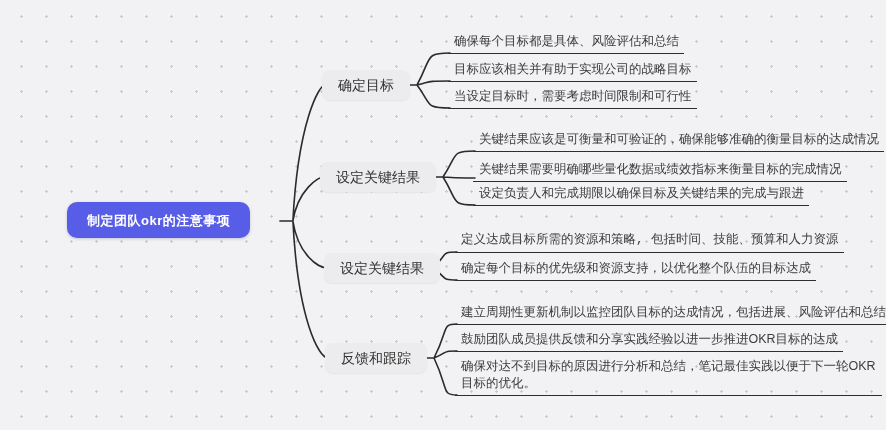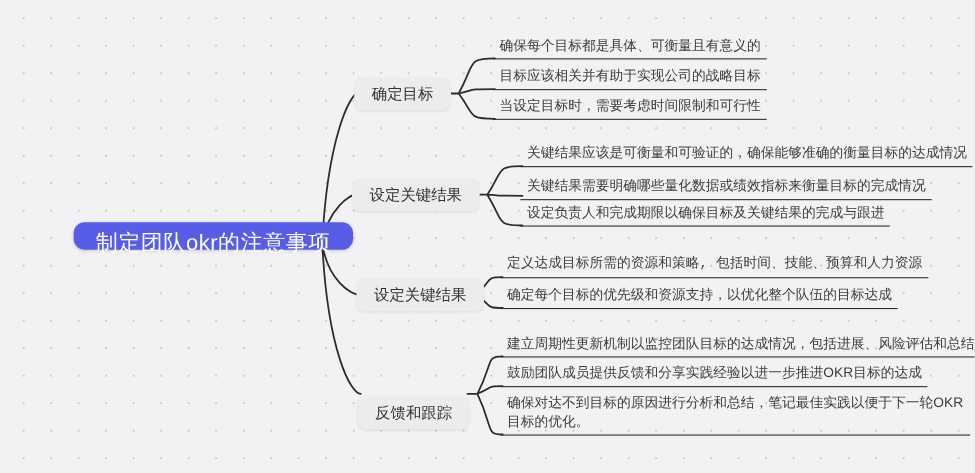--- a/index.html
+++ b/index.html
@@ -6,36 +6,36 @@
   #canvas{
     position:relative;width:886px;height:430px;overflow:hidden;
     background-color:#f2f2f4;
     background-image:radial-gradient(#c9c9d1 1.1px, transparent 1.3px);
     background-size:25px 25px;background-position:9px 4px;
     font-family:"Liberation Sans","DejaVu Sans",sans-serif;
   }
   #wires{position:absolute;left:0;top:0;width:886px;height:430px;pointer-events:none;}
   .node{box-sizing:border-box;position:absolute;z-index:2;}
   #root{
-    left:67px;top:202px;height:25px;
+    left:67px;top:202px;height:36px;
     background:#575de6;color:#ffffff;
     border-radius:10px;padding:9px 20px;
-    font-size:20px;font-weight:normal;letter-spacing:0.5px;
+    font-size:13px;font-weight:bold;letter-spacing:0.5px;
     box-shadow:0 1px 3px rgba(60,60,120,0.25);
     white-space:nowrap;line-height:20px;
   }
   .branch{
     background:#ececee;color:#333333;border-radius:8px;
     padding:6px 16px;font-size:14px;line-height:18px;white-space:nowrap;
     box-shadow:0 1px 2px rgba(0,0,0,0.06);
   }
   #b1{left:322px;top:70px;}
   #b2{left:320px;top:162px;}
   #b3{left:324px;top:253px;}
-  #b4{left:325px;top:343px;margin-top:17px;}
+  #b4{left:325px;top:343px;}
   .leaf{
     position:absolute;z-index:2;
     font-size:12.5px;line-height:17px;color:#3c3c3c;
     padding:0 5px 3px 6px;border-bottom:1.7px solid #2e2e2e;
     white-space:nowrap;
   }
   .leaf.wrap{white-space:normal;width:416px;}
   #l11{left:448px;top:33px;}
   #l12{left:448px;top:61px;}
   #l13{left:448px;top:88px;text-align:center;}
@@ -54,21 +54,21 @@
 
 <div id="canvas">
   <svg id="wires">
       <path d="M 279.90625 221 L 292.90625 221 M 292.90625 221 C 297.90625 123.08, 318.90625 85, 325 85 M 408 85 L 417 85 M 417 85 C 432 57.8, 424 53, 450 53 M 417 85 C 432 81.6, 424 81, 450 81 M 417 85 C 432 104.55, 424 108, 450 108 M 292.90625 221 C 297.90625 189.32, 318.90625 177, 323 177 M 434 177 L 443 177 M 443 177 C 458 154.9, 450 151, 475 151 M 443 177 C 458 177.85, 450 178, 475 178 M 443 177 C 458 200.8, 450 205, 475 205 M 292.90625 221 C 297.90625 254.84, 318.90625 268, 327 268 M 424 268 L 433 268 M 433 268 C 448 254.4, 440 252, 457 252 M 433 268 C 448 278.2, 440 280, 457 280 M 292.90625 221 C 297.90625 319.64, 318.90625 358, 328 358 M 425 358 L 434 358 M 434 358 C 449 329.1, 441 324, 457 324 M 434 358 C 449 352.05, 441 351, 457 351 M 434 358 C 449 389.45, 441 395, 457 395 " fill="none" stroke="#2B2B2B" stroke-width="1.6" stroke-linecap="round"></path>
     </svg>
 
   <div id="root" class="node">制定团队okr的注意事项</div>
 
   <div class="branch-group">
     <div id="b1" class="node branch">确定目标</div>
-    <div id="l11" class="leaf">确保每个目标都是具体、可衡量且有意义的</div>
+    <div id="l11" class="leaf">确保每个目标都是具体、风险评估和总结</div>
     <div id="l12" class="leaf">目标应该相关并有助于实现公司的战略目标</div>
     <div id="l13" class="leaf">当设定目标时，需要考虑时间限制和可行性</div>
   </div>
 
   <div class="branch-group">
     <div id="b2" class="node branch">设定关键结果</div>
     <div id="l21" class="leaf">关键结果应该是可衡量和可验证的，确保能够准确的衡量目标的达成情况</div>
     <div id="l22" class="leaf">关键结果需要明确哪些量化数据或绩效指标来衡量目标的完成情况</div>
     <div id="l23" class="leaf">设定负责人和完成期限以确保目标及关键结果的完成与跟进</div>
   </div>

